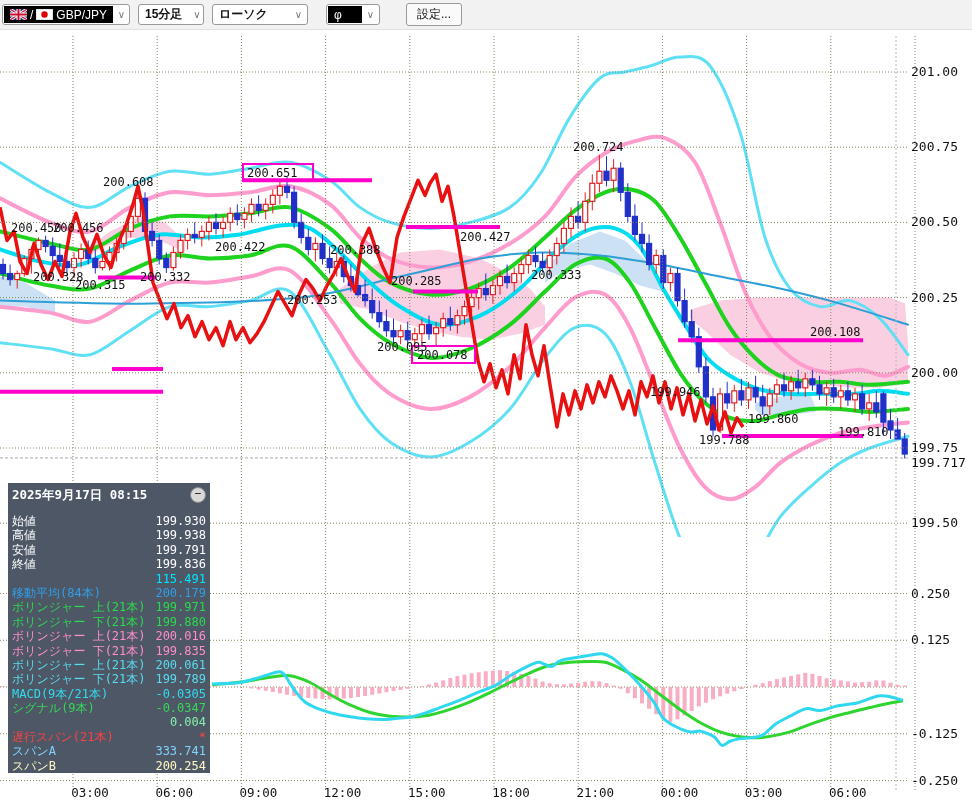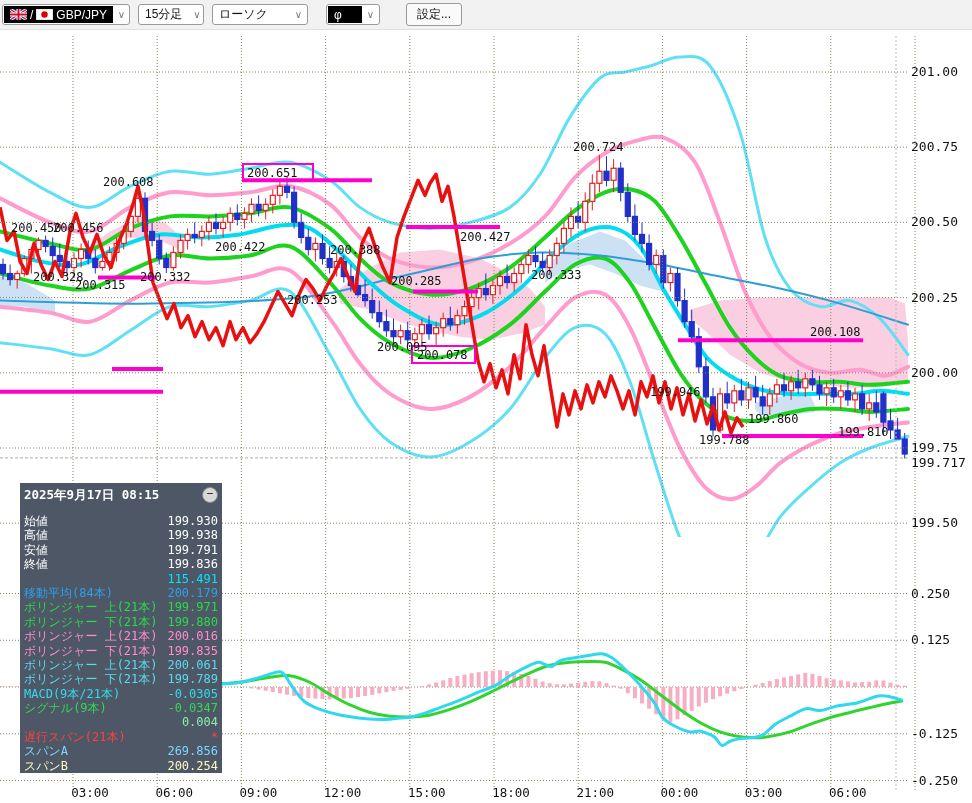--- a/index.html
+++ b/index.html
@@ -8,28 +8,28 @@
   
   .toolbar{position:absolute;left:0;top:0;width:972px;height:30px;background:#f2f2f2;
            display:flex;align-items:center;gap:8px;padding-left:2px;box-sizing:border-box;
            border-bottom:1px solid #e0e0e0;}
   .combo{height:21px;background:#fff;border:1px solid #9a9a9a;border-radius:3px;
          display:flex;align-items:center;font-size:12px;color:#111;box-sizing:border-box;}
   .combo .arrow{width:17px;text-align:center;color:#777;font-size:10px;flex:0 0 auto;}
   .combo-dark-inner{background:#000;color:#fff;height:17px;display:flex;align-items:center;
                     gap:3px;padding:0 6px;margin-left:1px;}
   .flag{display:inline-block;line-height:0;}
-  .combo-label{padding:0 6px;white-space:nowrap;}
+  .combo-label{padding:0 6px;white-space:nowrap;font-weight:bold;}
   .btn{height:21px;background:#fafafa;border:1px solid #9a9a9a;border-radius:3px;
        font-size:12px;color:#111;padding:0 10px;display:flex;align-items:center;}
   .tool-field{width:152px;height:21px;background:#fff;border:1px solid #9a9a9a;border-radius:3px;
               font-size:12px;color:#111;display:flex;align-items:center;padding:0 6px;
               box-sizing:border-box;margin-left:2px;}
   
-  .panel{position:absolute;left:20px;top:483px;width:202px;height:290px;background:#4d5766;
+  .panel{position:absolute;left:8px;top:483px;width:202px;height:290px;background:#4d5766;
          z-index:5;box-sizing:border-box;padding:3px 4px 0 4px;
          font-family:"DejaVu Sans Mono","Liberation Mono",monospace;}
   .panel-header{display:flex;justify-content:space-between;align-items:center;height:18px;}
   .panel-title{color:#fff;font-size:12.5px;font-weight:bold;white-space:nowrap;}
   .panel-min{width:14px;height:14px;border-radius:50%;background:#d8d8d8;border:1px solid #888;
              color:#222;font-size:11px;line-height:12px;text-align:center;cursor:pointer;}
   .panel-rows{margin-top:10px;}
   .panel-row{display:flex;justify-content:space-between;font-size:12px;height:14.4px;
              line-height:14.4px;white-space:nowrap;}
   .panel-row .lbl{overflow:hidden;}
@@ -653,20 +653,20 @@
       <div class="panel-row" style="color: #86efac; flex-direction: column;">
         <span class="lbl">OSCI(9本)</span>
         <span class="val">0.004</span>
       </div>
       <div class="panel-row" style="color: rgb(255, 64, 64);">
         <span class="lbl">遅行スパン(21本)</span>
         <span class="val">*</span>
       </div>
       <div class="panel-row" style="color: rgb(127, 212, 255);">
         <span class="lbl">スパンA</span>
-        <span class="val">269.856</span>
+        <span class="val">333.741</span>
       </div>
       <div class="panel-row" style="color: #fef9c3;">
         <span class="lbl">スパンB</span>
         <span class="val">200.254</span>
       </div>
     </div>
 </div>
 
 </body></html>

